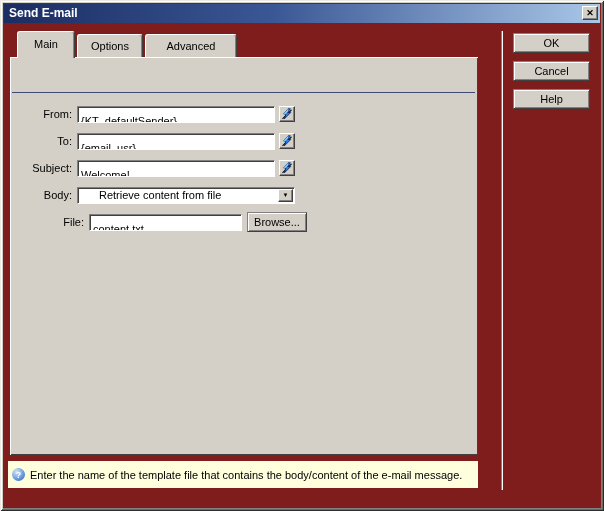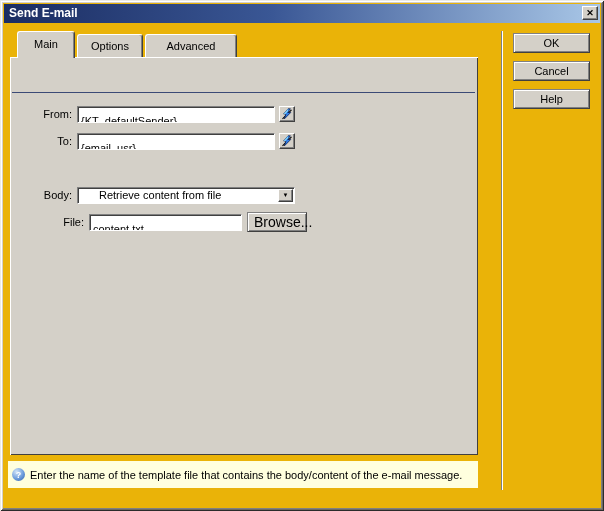--- a/index.html
+++ b/index.html
@@ -1,19 +1,19 @@
 <!DOCTYPE html>
 <html><head>
 <meta charset="utf-8">
 <style>
   html,body{margin:0;padding:0;}
   body{width:604px;height:511px;font-family:"Liberation Sans",sans-serif;font-size:11px;color:#000;}
 
   .dialog{
-    position:relative;width:604px;height:511px;background:#eab308;overflow:hidden;
+    position:relative;width:604px;height:511px;background:#7f1d1d;overflow:hidden;
     box-shadow: inset 1px 1px 0 #ECEAE4, inset -1px -1px 0 #2B2B2B,
                 inset 2px 2px 0 #FFFFFF, inset -2px -2px 0 #6E6A63,
                 inset 3px 3px 0 #D4D0C8, inset -3px -3px 0 #808080;
     box-sizing:border-box;
   }
 
   
   .titlebar{
     position:absolute;left:4px;top:4px;right:4px;height:19px;
     background:linear-gradient(to right,#1B2D62 0%,#3A5795 45%,#A9C7E7 100%);
@@ -75,21 +75,21 @@
   .dd-arrow{
     position:absolute;top:1px;right:1px;bottom:1px;width:15px;
     background:#D4D0C8;border:1px solid;border-color:#FFFFFF #404040 #404040 #FFFFFF;
     box-shadow:inset -1px -1px 0 #808080;box-sizing:border-box;
     display:flex;align-items:center;justify-content:center;font-size:6px;color:#000;
   }
   .browse-btn{
     position:absolute;left:225px;top:-2px;width:60px;height:20px;
     background:#D4D0C8;border:1px solid;border-color:#808080 #404040 #404040 #808080;
     box-shadow:inset 1px 1px 0 #FFFFFF, inset -1px -1px 0 #808080;
-    font-family:"Liberation Sans",sans-serif;font-size:14px;box-sizing:border-box;cursor:default;
+    font-family:"Liberation Sans",sans-serif;font-size:11px;box-sizing:border-box;cursor:default;
   }
 
   
   .hint-bar{
     position:absolute;left:8px;top:461px;width:470px;height:27px;background:#FFFFDE;
     display:flex;align-items:center;box-sizing:border-box;padding-left:4px;
   }
   .help-icon{
     width:13px;height:13px;border-radius:50%;flex:0 0 13px;
     background:radial-gradient(circle at 35% 30%,#D3E5F8 0%,#6D9CDC 55%,#2B5CA8 100%);
@@ -150,20 +150,31 @@
       <input class="text-input" type="text" value="{email_usr}" style="">
       <button class="bolt-btn">
         <svg width="12" height="12" viewBox="0 0 16 16">
           <line x1="2" y1="14.5" x2="14" y2="2.5" stroke="#000" stroke-width="1.4"></line>
           <path d="M9.5 1 L3.5 8 H6.5 L4.5 14.5 L13 6 H9 L12.5 1 Z" fill="#2E7CE8" stroke="#001040" stroke-width="0.9"></path>
           <path d="M9.5 1 L3.5 8 H6 L9.5 4 Z" fill="#7FD4FF"></path>
         </svg>
       </button>
     </div>
 
+    <div class="row row-2">
+      <span class="field-label">Subject:</span>
+      <input class="text-input" type="text" value="Welcome!" style="">
+      <button class="bolt-btn">
+        <svg width="12" height="12" viewBox="0 0 16 16">
+          <line x1="2" y1="14.5" x2="14" y2="2.5" stroke="#000" stroke-width="1.4"></line>
+          <path d="M9.5 1 L3.5 8 H6.5 L4.5 14.5 L13 6 H9 L12.5 1 Z" fill="#2E7CE8" stroke="#001040" stroke-width="0.9"></path>
+          <path d="M9.5 1 L3.5 8 H6 L9.5 4 Z" fill="#7FD4FF"></path>
+        </svg>
+      </button>
+    </div>
 
     <div class="row row-3">
       <span class="field-label">Body:</span>
       <div class="dropdown">
         <span>Retrieve content from file</span>
         <div class="dd-arrow">
           <span>▼</span>
         </div>
       </div>
     </div>

